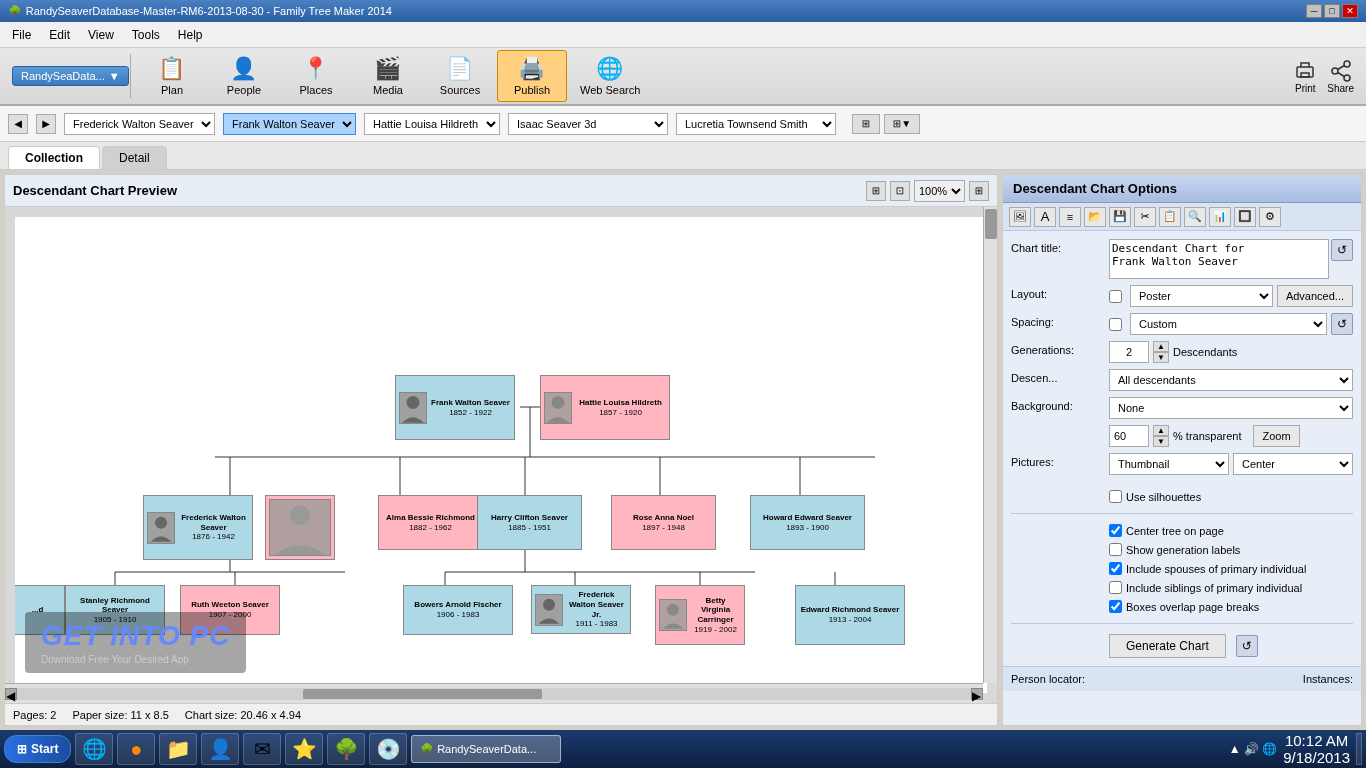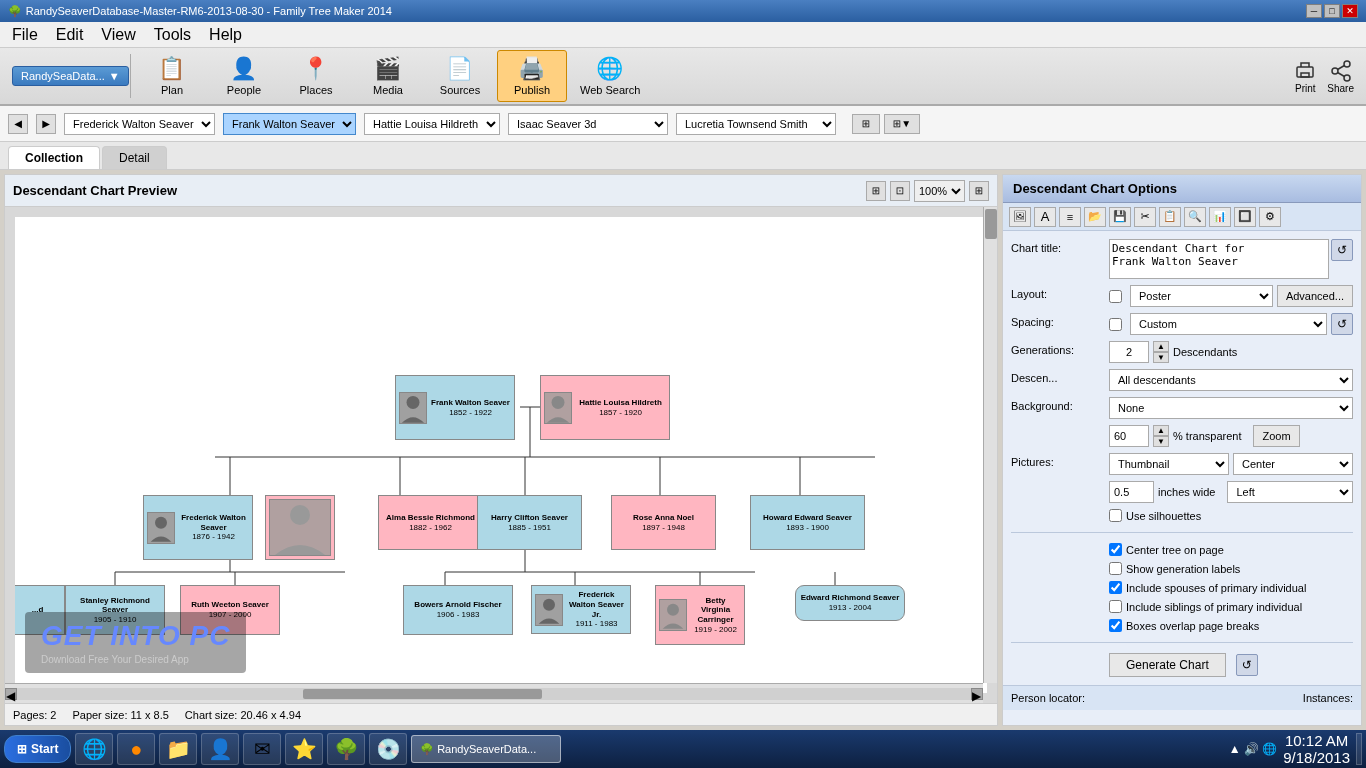--- a/index.html
+++ b/index.html
@@ -7,21 +7,21 @@
 
     
     #title-bar { background: linear-gradient(to bottom, #4a7fc1, #2a5ea0); color: white; height: 22px; display: flex; align-items: center; padding: 0 8px; font-size: 11px; justify-content: space-between; }
     #title-bar-left { display: flex; align-items: center; gap: 4px; }
     #title-bar-controls { display: flex; gap: 2px; }
     .tb-btn { background: #c0c0c0; border: 1px solid #808080; width: 16px; height: 14px; font-size: 9px; display: flex; align-items: center; justify-content: center; cursor: pointer; color: black; }
     .tb-btn.close { background: #cc0000; color: white; }
 
     
     #menu-bar { background: #f0f0f0; border-bottom: 1px solid #ccc; display: flex; align-items: center; padding: 2px 4px; height: 26px; gap: 2px; }
-    .menu-item { padding: 2px 8px; cursor: pointer; font-size: 16px; }
+    .menu-item { padding: 2px 8px; cursor: pointer; font-size: 12px; }
 
     
     #ribbon { background: linear-gradient(to bottom, #e8e8e8, #d8d8d8); border-bottom: 2px solid #aaa; display: flex; align-items: center; height: 58px; padding: 0 4px; gap: 2px; }
     .ribbon-btn { display: flex; flex-direction: column; align-items: center; padding: 4px 10px; cursor: pointer; border: 1px solid transparent; border-radius: 3px; min-width: 70px; height: 52px; justify-content: center; gap: 2px; font-size: 11px; }
     .ribbon-btn.active { background: #ffd080; border-color: #cc8800; }
     .ribbon-icon { font-size: 22px; }
     .ribbon-separator { width: 1px; background: #aaa; height: 44px; margin: 0 4px; }
     #app-logo { width: 120px; display: flex; align-items: center; padding: 0 8px; }
     .app-logo-btn { background: linear-gradient(to bottom, #5b9bd5, #3a7abf); color: white; border: 1px solid #2a5ea0; border-radius: 3px; padding: 3px 8px; font-size: 11px; cursor: pointer; display: flex; align-items: center; gap: 4px; }
 
@@ -379,21 +379,21 @@
               <circle cx="14" cy="10" r="7" fill="#888"></circle>
               <path d="M2 32 Q14 20 26 32" fill="#888"></path>
             </svg>
           </div>
           <div class="person-info">
             <div class="person-name">Betty Virginia Carringer</div>
             <div>1919 - 2002</div>
           </div>
         </div>
 
-        <div class="person-box male" style="left:780px;top:368px;width:110px;height:36px;border-radius:9px;">
+        <div class="person-box male" style="left:780px;top:368px;width:110px;height:60px;">
           <div class="person-info" style="width:100%;">
             <div class="person-name">Edward Richmond Seaver</div>
             <div>1913 - 2004</div>
           </div>
         </div>
 
         <div class="person-box male" style="left:-5px;top:368px;width:55px;height:50px;overflow:hidden;">
           <div class="person-info" style="width:100%;">
             <div class="person-name">...d</div>
           </div>
@@ -527,27 +527,20 @@
             <option>Thumbnail</option>
           </select>
           <select class="opt-select" style="width:80px;">
             <option>Center</option>
           </select>
         </div>
       </div>
 
       <div class="opt-row">
         <div class="opt-label"></div>
-        <div class="opt-control">
-          <input class="opt-input" type="text" value="0.5" style="width: 45px;">
-          <span class="opt-text">inches wide</span>
-          <select class="opt-select" style="width:70px;margin-left:8px;">
-            <option>Left</option>
-          </select>
-        </div>
       </div>
 
       <div class="opt-row">
         <div class="opt-label"></div>
         <div class="opt-control">
           <input type="checkbox" class="opt-checkbox" style="">
           <span class="opt-text">Use silhouettes</span>
         </div>
       </div>
 

